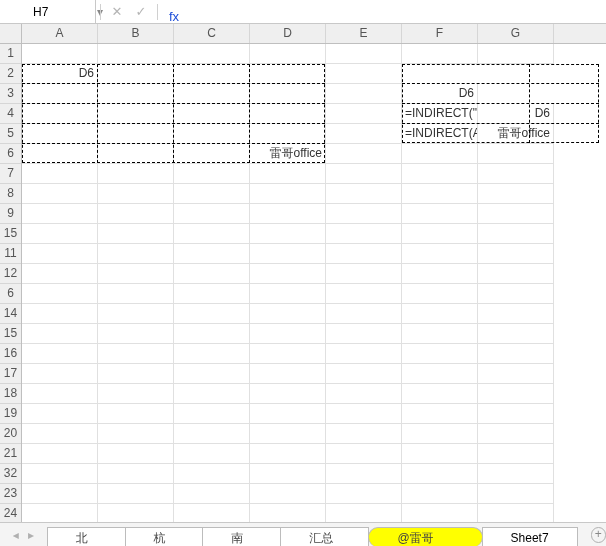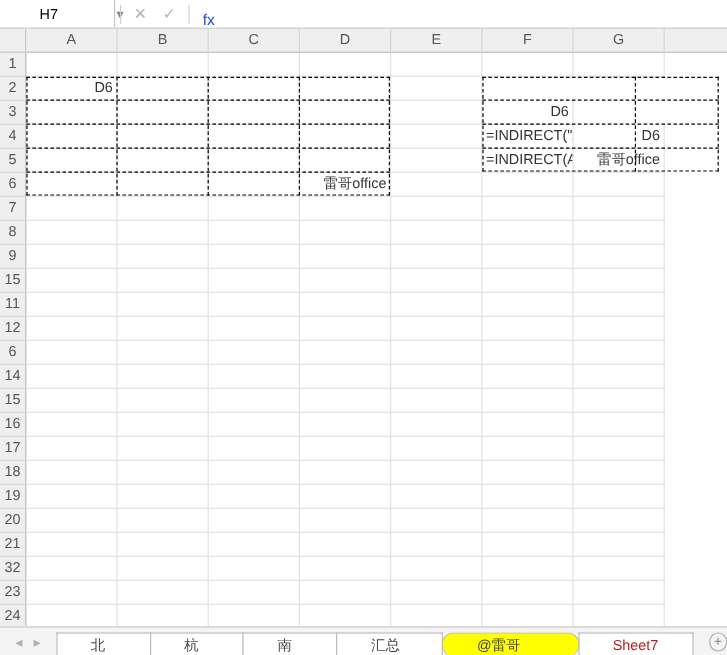--- a/index.html
+++ b/index.html
@@ -173,21 +173,21 @@
     color: #444;
     position: relative;
     top: 1px;
   }
   .tab.active {
     background: #ffff00;
     color: #404040;
     z-index: 2;
     border-radius: 10px;
   }
-  .tab.green { color: #b91c1c; }
+  .tab.green { color: #000000; }
   .add-sheet {
     margin-left: 14px;
     width: 16px; height: 16px;
     border: 1px solid #b0b0b0;
     border-radius: 8px;
     text-align: center;
     line-height: 13px;
     color: #888;
     font-size: 12px;
   }

